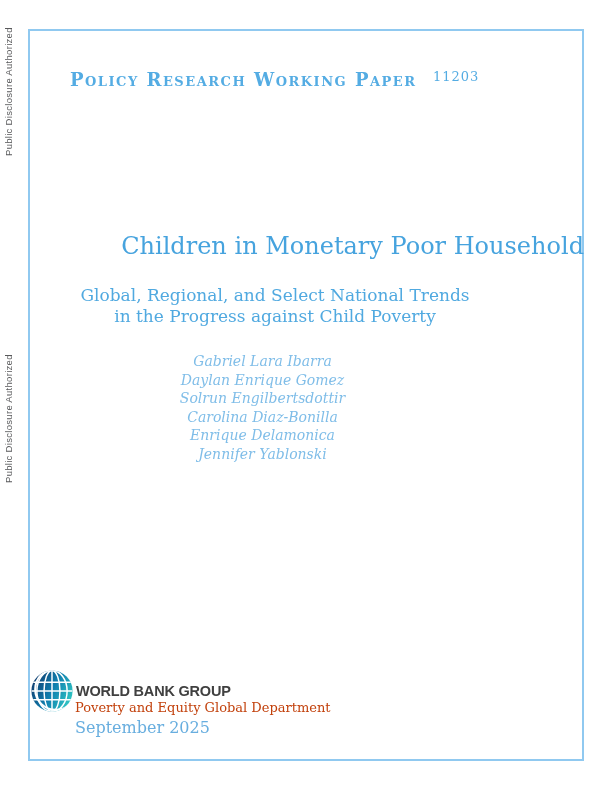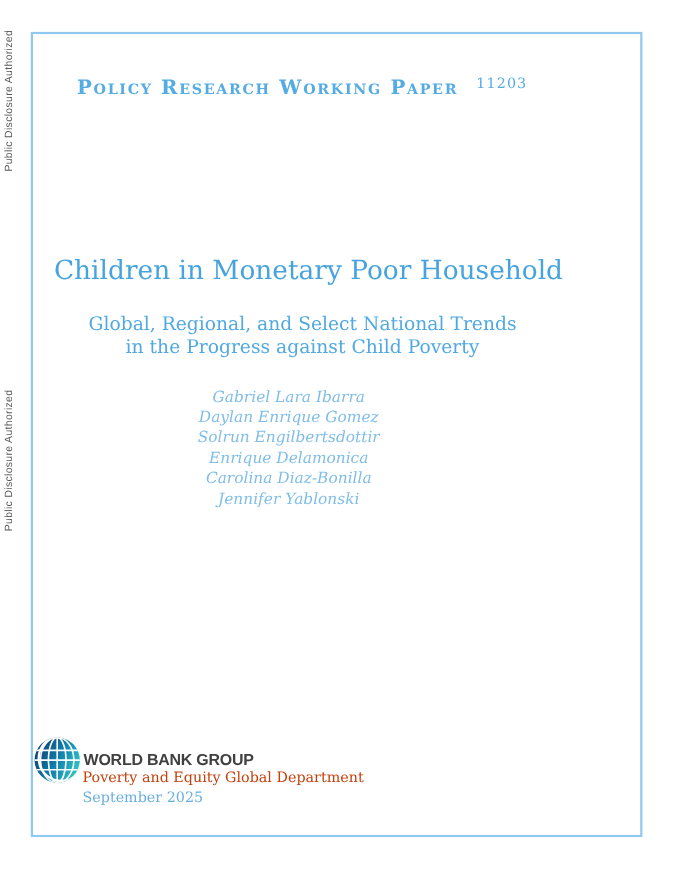--- a/index.html
+++ b/index.html
@@ -49,25 +49,24 @@
     font-size: 13px;
     letter-spacing: 1px;
     color: #54ACE3;
   }
 
   
   .title {
     position: absolute;
     left: 28px; top: 231px;
     width: 556px;
-    text-align: left;
+    text-align: right;
     font-size: 24px;
     line-height: 30px;
     color: #46A3DE;
-    margin-left: 21px;
   }
   .subtitle {
     position: absolute;
     left: 28px; top: 285px;
     width: 494px;
     text-align: center;
     font-size: 17px;
     line-height: 21px;
     color: #50A9E0;
   }
@@ -101,21 +100,21 @@
   .dept {
     position: absolute;
     left: 75px; top: 700px;
     font-size: 13px;
     color: #c2410c;
     white-space: nowrap;
   }
   .pub-date {
     position: absolute;
     left: 75px; top: 718px;
-    font-size: 13px;
+    font-size: 16px;
     color: #68AEDF;
     white-space: nowrap;
   }
 </style>
 </head>
 <body>
 
 <div class="vtext vtext-1">Public Disclosure Authorized</div>
 <div class="vtext vtext-2">Public Disclosure Authorized</div>
 
@@ -126,22 +125,22 @@
 
 <div class="title">Children in Monetary Poor Household</div>
 <div class="subtitle">
   <div>Global, Regional, and Select National Trends</div>
   <div>in the Progress against Child Poverty</div>
 </div>
 <div class="authors">
   <div>Gabriel Lara Ibarra</div>
   <div>Daylan Enrique Gomez</div>
   <div>Solrun Engilbertsdottir</div>
+  <div>Carolina Diaz-Bonilla</div>
   <div>Enrique Delamonica</div>
-  <div>Carolina Diaz-Bonilla</div>
   <div>Jennifer Yablonski</div>
 </div>
 
 <svg class="logo-globe" viewBox="0 0 100 100">
   <defs>
     <linearGradient id="wbg" x1="0" y1="0.25" x2="1" y2="0.75">
       <stop offset="0" stop-color="#123B6D"></stop>
       <stop offset="0.5" stop-color="#0F7FAF"></stop>
       <stop offset="1" stop-color="#33CCC5"></stop>
     </linearGradient>

